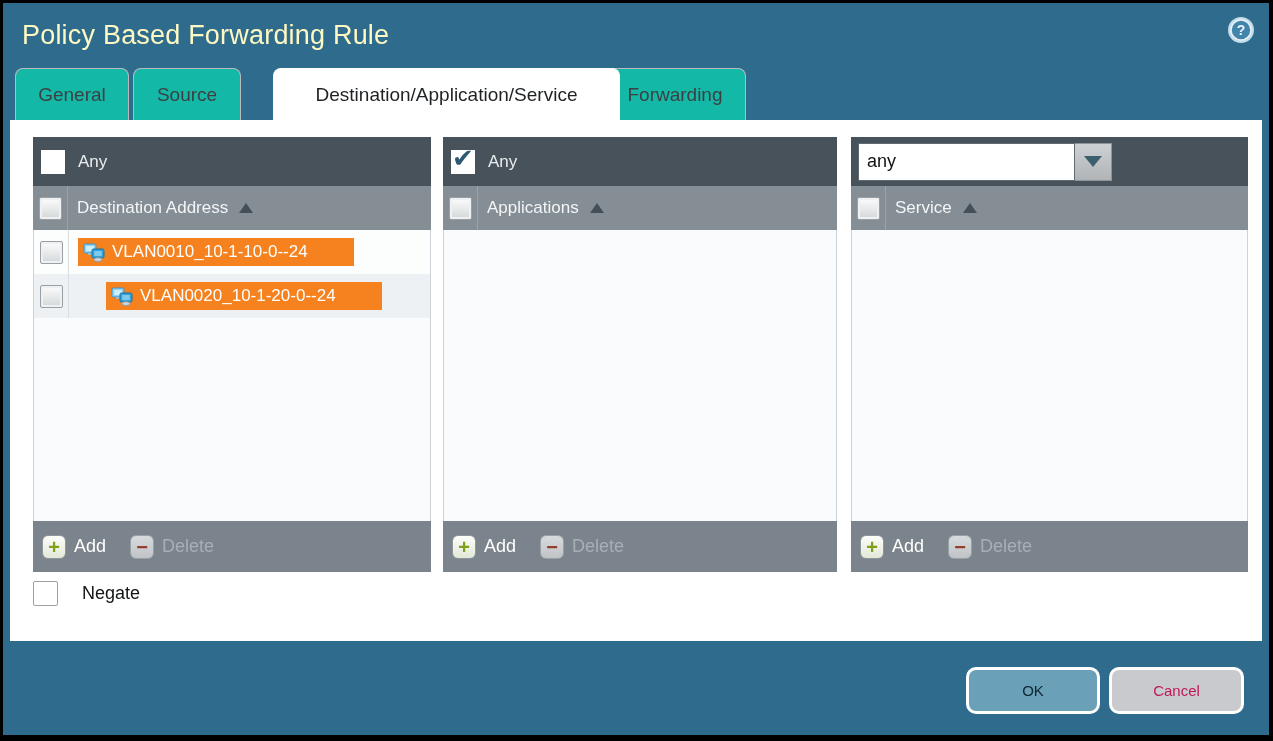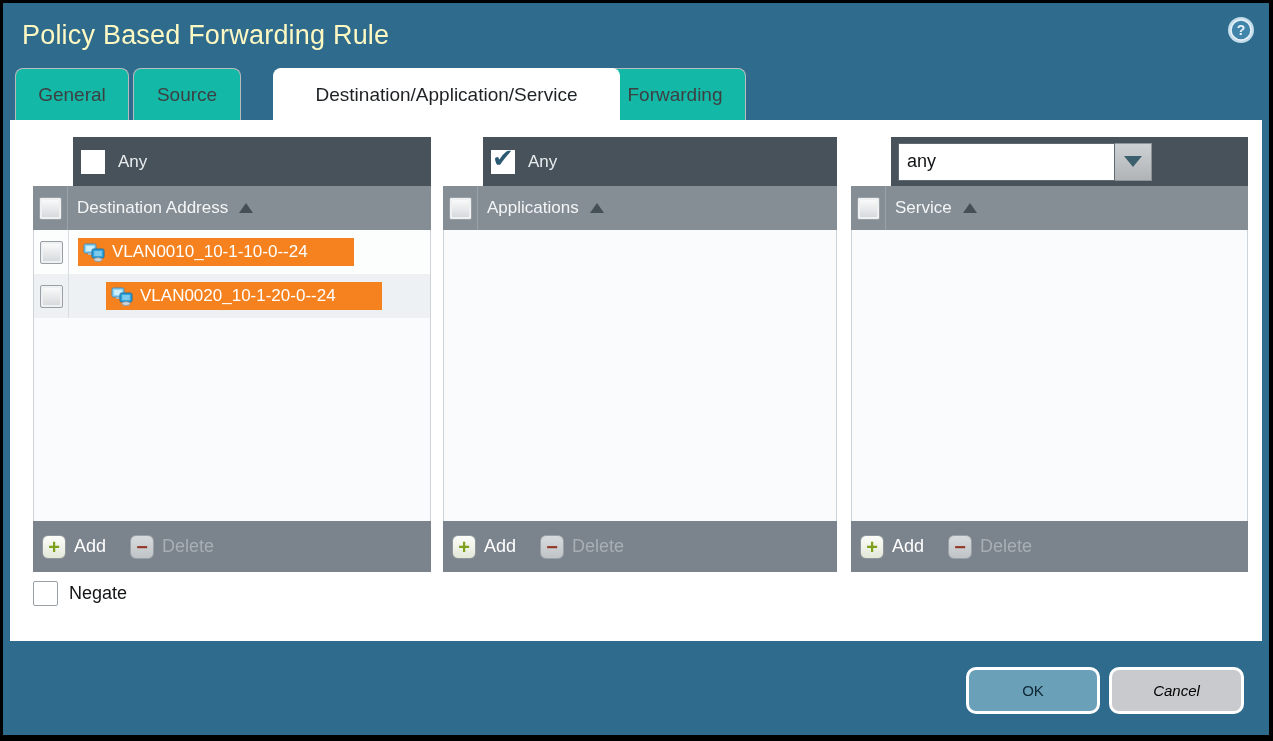--- a/index.html
+++ b/index.html
@@ -26,21 +26,21 @@
   
   .content { position:absolute; left:7px; top:117px; width:1252px; height:521px; background:#fff; z-index:1; }
 
   
   .panel { position:absolute; top:17px; height:435px; display:flex; flex-direction:column; }
   .panel-destination  { left:23px;  width:398px; }
   .panel-applications { left:433px; width:394px; }
   .panel-service      { left:841px; width:397px; }
 
   .panel-top { height:49px; background:#47525a; display:flex; align-items:center; padding-left:8px;
-               color:#e9edef; font-size:17px; flex:none;margin-left:40px; }
+               color:#e9edef; font-size:17px; flex:none; }
   .panel-top .any-label { margin-left:13px; }
 
   .panel-header { height:44px; background:#858e95; display:flex; align-items:center; color:#f3f5f6;
                   font-size:17px; flex:none; cursor:pointer; }
   .hdr-cbcell { width:35px; align-self:stretch; display:flex; align-items:center; justify-content:center;
                 border-right:1px solid #9aa2a8; flex:none; }
   .hdr-label { margin-left:9px; }
   .sort-asc { width:0; height:0; border-left:7px solid transparent; border-right:7px solid transparent;
               border-bottom:10px solid #454f58; margin-left:11px; display:inline-block; }
 
@@ -74,28 +74,28 @@
   
   .select-wrap { display:flex; margin-left:-1px; }
   .select-input { width:217px; height:38px; background:#fff; border:1px solid #5f6a72; font-size:18px;
                   color:#101214; display:flex; align-items:center; padding-left:8px; cursor:text; }
   .select-btn { width:37px; height:38px; background:linear-gradient(#ced1d3,#b0b4b7); border:1px solid #8d959b;
                 border-left:none; display:flex; align-items:center; justify-content:center; cursor:pointer; }
   .arrow-down { width:0; height:0; border-left:9px solid transparent; border-right:9px solid transparent;
                 border-top:11px solid #3c5f6e; }
 
   
-  .negate-row { position:absolute; left:23px; top:461px; display:flex; align-items:center; gap:11px;
+  .negate-row { position:absolute; left:23px; top:461px; display:flex; align-items:center; gap:24px;
                 font-size:18px; color:#121416; }
 
   
   .btn { position:absolute; top:664px; height:47px; border-radius:10px; border:3px solid #fff;
          font-size:15px; font-family:inherit; cursor:pointer; }
   .btn-ok { left:963px; width:134px; background:#6ba1b8; color:#0e2733; }
-  .btn-cancel { left:1106px; width:135px; background:#c9cacd; color:#000000;font-style:italic; }
+  .btn-cancel { left:1106px; width:135px; background:#c9cacd; color:#be185d; }
 </style>
 </head>
 <body>
 
 <div class="screen">
   <div class="dialog">
 
     <div class="dialog-title">Policy Based Forwarding Rule</div>
 
     <div class="help-btn">

